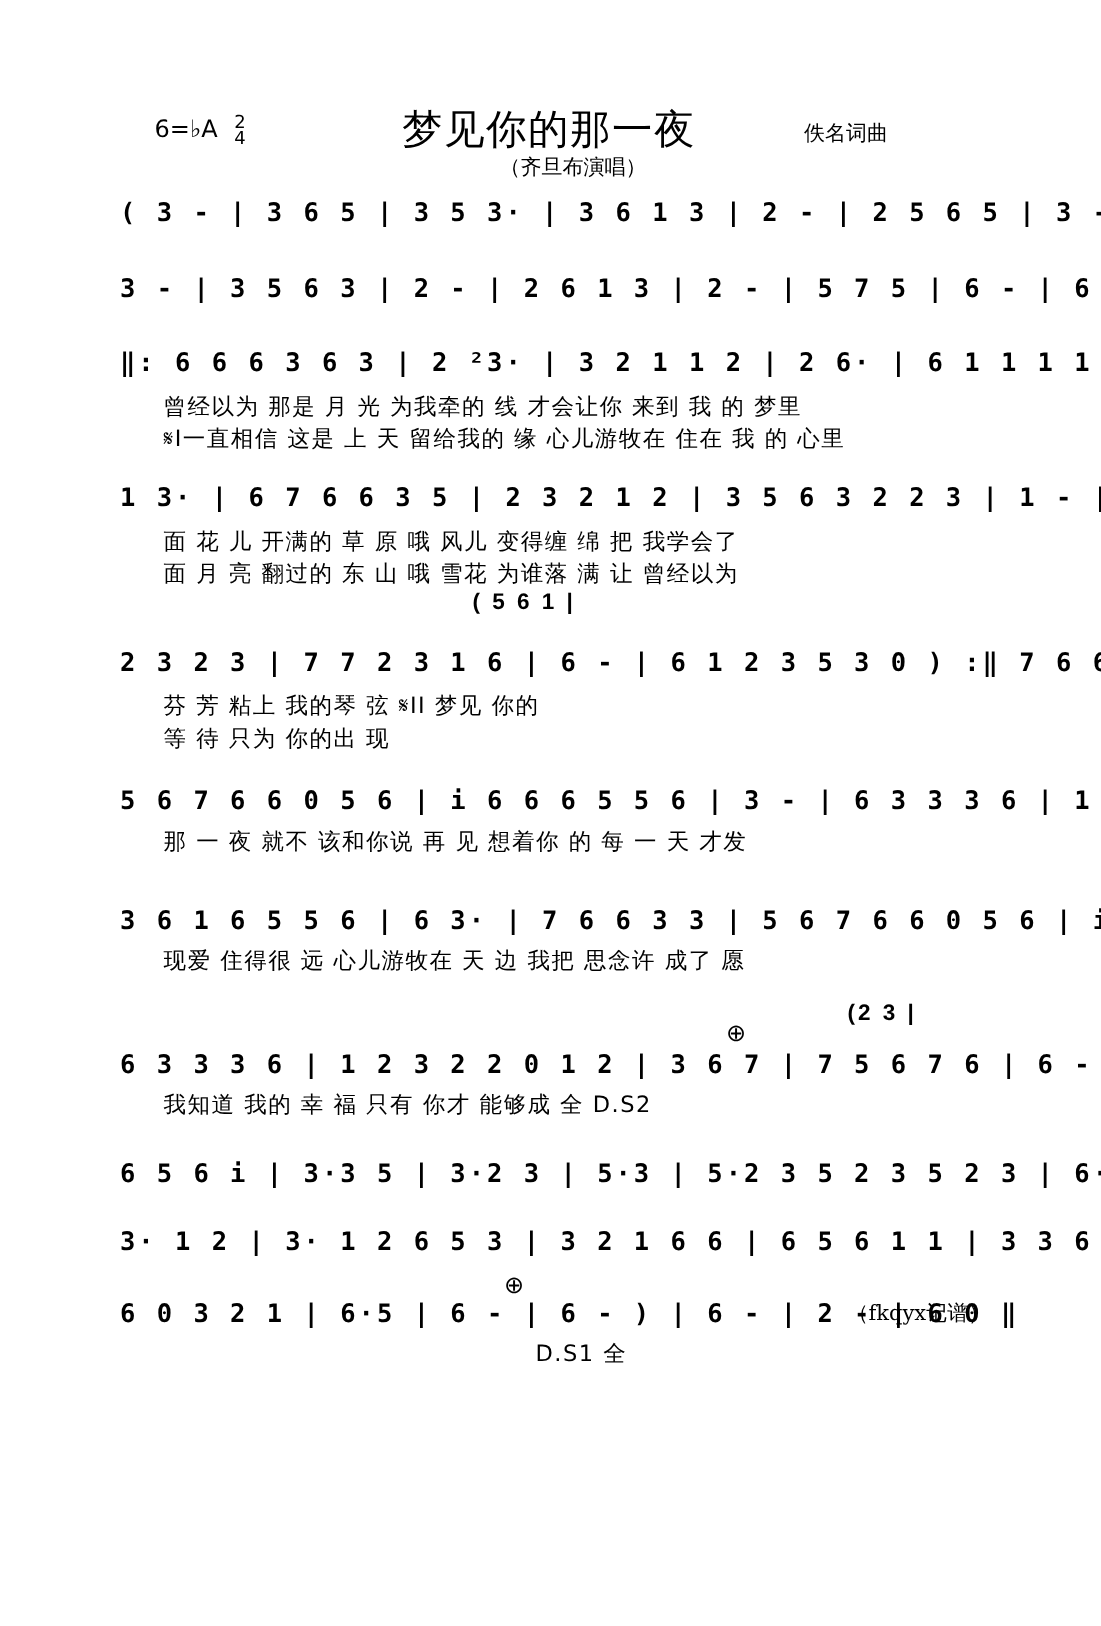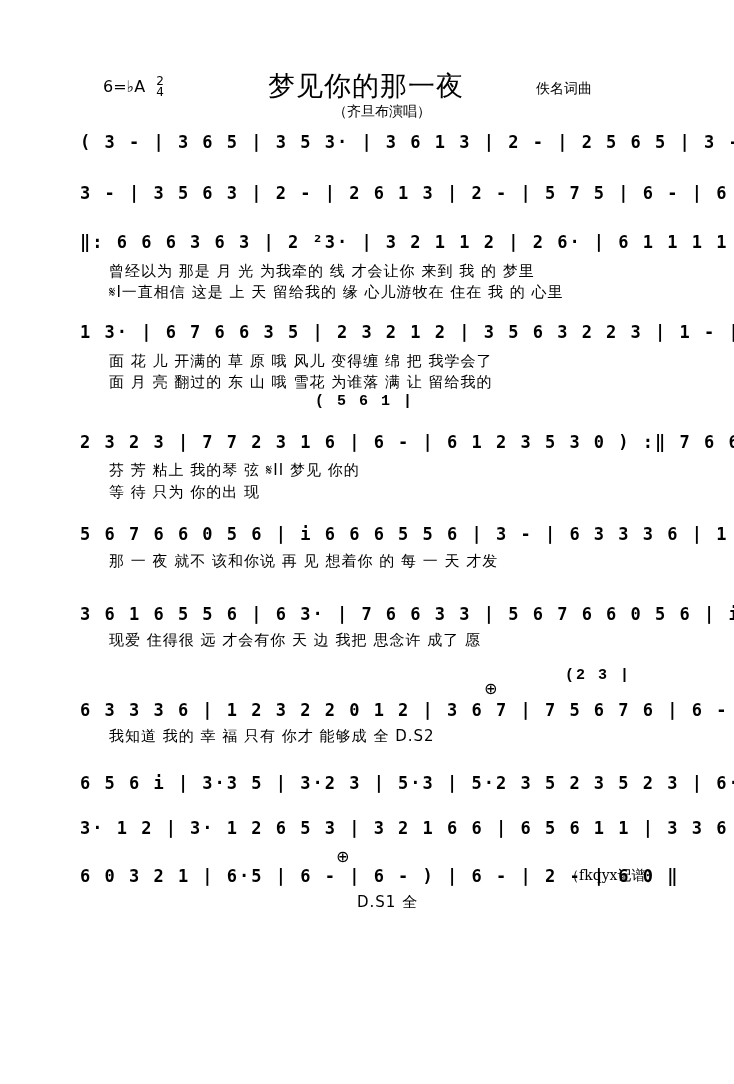--- a/index.html
+++ b/index.html
@@ -6,21 +6,21 @@
   body { width: 734px; height: 1084px; position: relative; overflow: hidden;
          font-family: "DejaVu Sans", "Liberation Sans", sans-serif; color: #000; }
   .abs { position: absolute; white-space: nowrap; }
   .key { left: 103px; top: 76px; font-size: 16px; }
   .key .frac { display: inline-block; vertical-align: middle; text-align: center; font-size: 12px; line-height: 11px; margin-left: 6px; }
   .title { left: 268px; top: 68px; font-size: 27px; letter-spacing: 1px; }
   .subtitle { left: 313px; top: 103px; font-size: 14px; font-family: "DejaVu Serif", serif; margin-left: 20px; }
   .author { left: 536px; top: 80px; font-size: 14px; font-family: Liberation Mono, monospace; }
   .staff { left: 80px; font-size: 17px; font-weight: bold; letter-spacing: 2px; font-family: "DejaVu Sans Mono", "Liberation Mono", monospace; }
   .lyric { left: 82px; font-size: 15px; letter-spacing: 1px; margin-left: 27px; }
-  .note-small { font-size: 15px; font-family: Liberation Mono, monospace; }
+  .note-small { font-size: 15px; font-family: Liberation Sans, sans-serif; }
   .credit { font-size: 14px; font-family: "DejaVu Serif", serif; }
   .coda { font-size: 16px; }
 </style>
 </head>
 <body>
 
 <div class="abs key">
   <span>6=♭A</span>
   <span class="frac">
     <span>2</span><br>
@@ -33,32 +33,32 @@
 
 <div class="abs staff" style="top:132px">( 3 - | 3 6 5 | 3 5 3· | 3 6 1 3 | 2 - | 2 5 6 5 | 3 - | 3·1 2 |</div>
 <div class="abs staff" style="top:183px">3 - | 3 5 6 3 | 2 - | 2 6 1 3 | 2 - | 5 7 5 | 6 - | 6 - | 6 - | 6 - ) |</div>
 
 <div class="abs staff" style="top:232px">‖: 6 6 6 3 6 3 | 2 ²3· | 3 2 1 1 2 | 2 6· | 6 1 1 1 1 6 1 | 2·3 5 6 1 |</div>
 <div class="abs lyric" style="top:262px">曾经以为 那是 月 光  为我牵的   线  才会让你 来到  我 的 梦里</div>
 <div class="abs lyric" style="top:283px">𝄋I一直相信 这是 上 天  留给我的   缘  心儿游牧在 住在  我 的 心里</div>
 
 <div class="abs staff" style="top:322px">1 3· | 6 7 6 6 3 5 | 2 3 2 1 2 | 3 5 6 3 2 2 3 | 1 - | 7·7 7 3 3 |</div>
 <div class="abs lyric" style="top:352px">面   花 儿 开满的 草 原 哦  风儿 变得缠   绵   把 我学会了</div>
-<div class="abs lyric" style="top:373px">面   月 亮 翻过的 东 山 哦  雪花 为谁落   满   让 留给我的</div>
+<div class="abs lyric" style="top:373px">面   月 亮 翻过的 东 山 哦  雪花 为谁落   满   让 曾经以为</div>
 <div class="abs staff note-small" style="top:393px; left:315px">( 5 6 1 |</div>
 
 <div class="abs staff" style="top:432px">2 3 2 3 | 7 7 2 3 1 6 | 6 - | 6 1 2 3 5 3 0 ) :‖ 7 6 6 3 |</div>
 <div class="abs lyric" style="top:461px">芬 芳   粘上 我的琴   弦                    𝄋II 梦见 你的</div>
 <div class="abs lyric" style="top:483px">等 待   只为 你的出   现</div>
 
 <div class="abs staff" style="top:524px">5 6 7 6 6 0 5 6 | i 6 6 6 5 5 6 | 3 - | 6 3 3 3 6 | 1 2 3 2 2 0 1 2 |</div>
 <div class="abs lyric" style="top:552px">那 一 夜  就不  该和你说  再   见   想着你  的  每  一  天  才发</div>
 
 <div class="abs staff" style="top:604px">3 6 1 6 5 5 6 | 6 3· | 7 6 6 3 3 | 5 6 7 6 6 0 5 6 | i 6 6 5 5 6 | 3 - |</div>
-<div class="abs lyric" style="top:631px">现爱 住得很    远  才会有你  天   边 我把  思念许 成了  愿</div>
+<div class="abs lyric" style="top:631px">现爱 住得很    远  心儿游牧在  天   边 我把  思念许 成了  愿</div>
 
 <div class="abs staff note-small" style="top:667px; left:565px">(2 3 |</div>
 <div class="abs coda" style="top:679px; left:484px">⊕</div>
 <div class="abs staff" style="top:700px">6 3 3 3 6 | 1 2 3 2 2 0 1 2 | 3 6 7 | 7 5 6 7 6 | 6 - | 6 - | 6·5 |</div>
 <div class="abs lyric" style="top:727px">我知道 我的  幸    福  只有  你才     能够成    全      D.S2</div>
 
 <div class="abs staff" style="top:773px">6 5 6 i | 3·3 5 | 3·2 3 | 5·3 | 5·2 3 5 2 3 5 2 3 | 6·6 5 | 6·6 |</div>
 <div class="abs staff" style="top:818px">3· 1 2 | 3· 1 2 6 5 3 | 3 2 1 6 6 | 6 5 6 1 1 | 3 3 6 5 5 | 3 2 3 5 5 |</div>
 
 <div class="abs coda" style="top:847px; left:336px">⊕</div>

